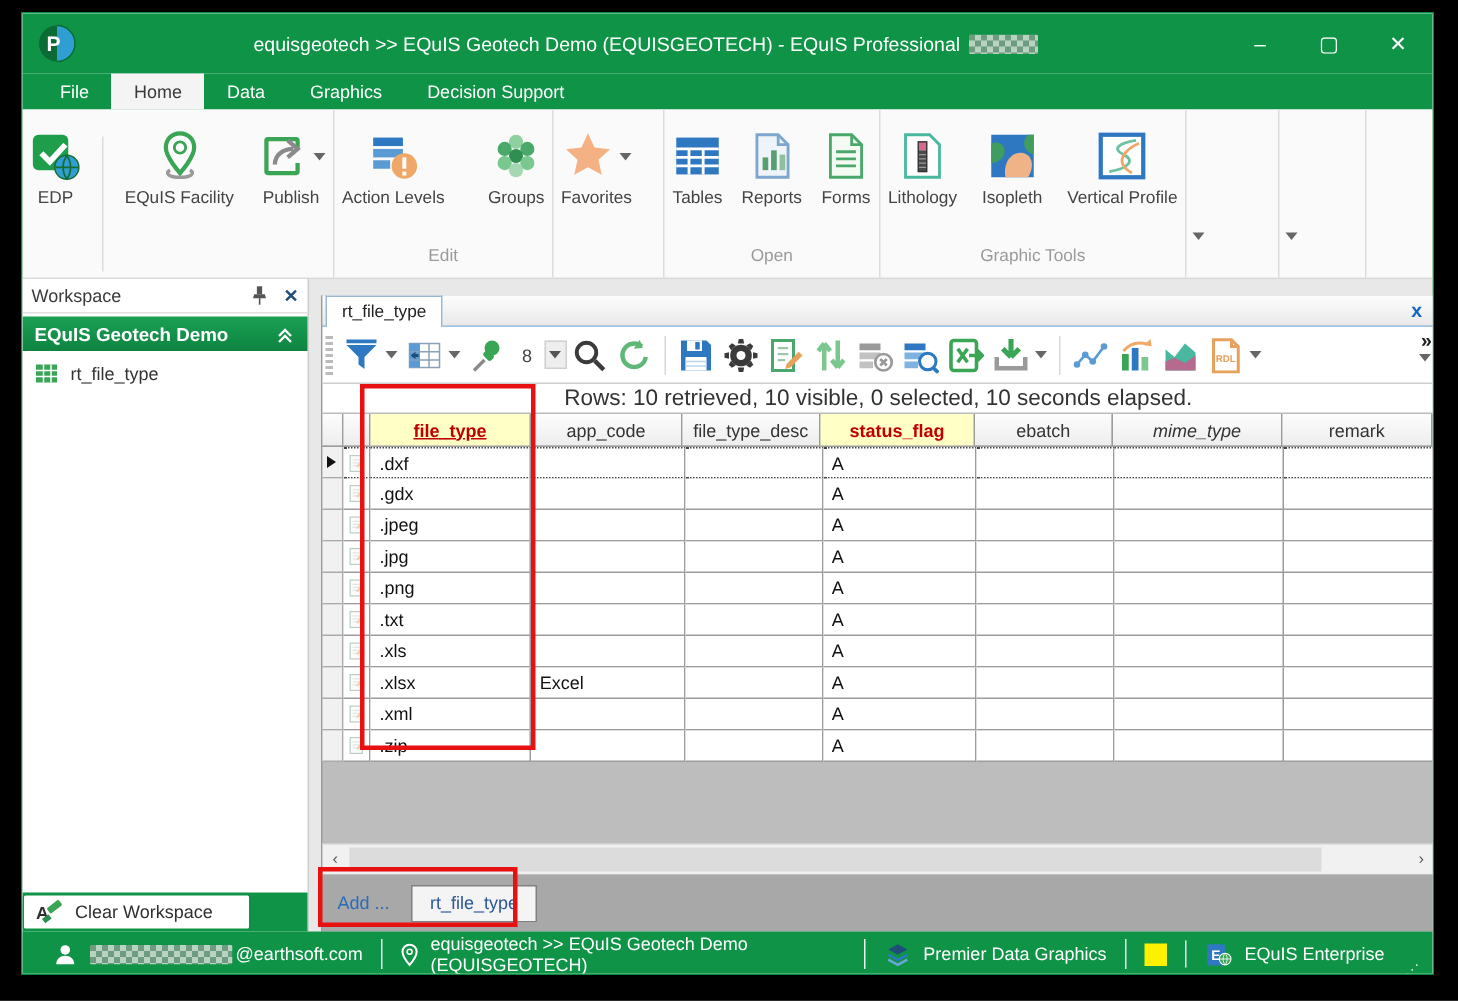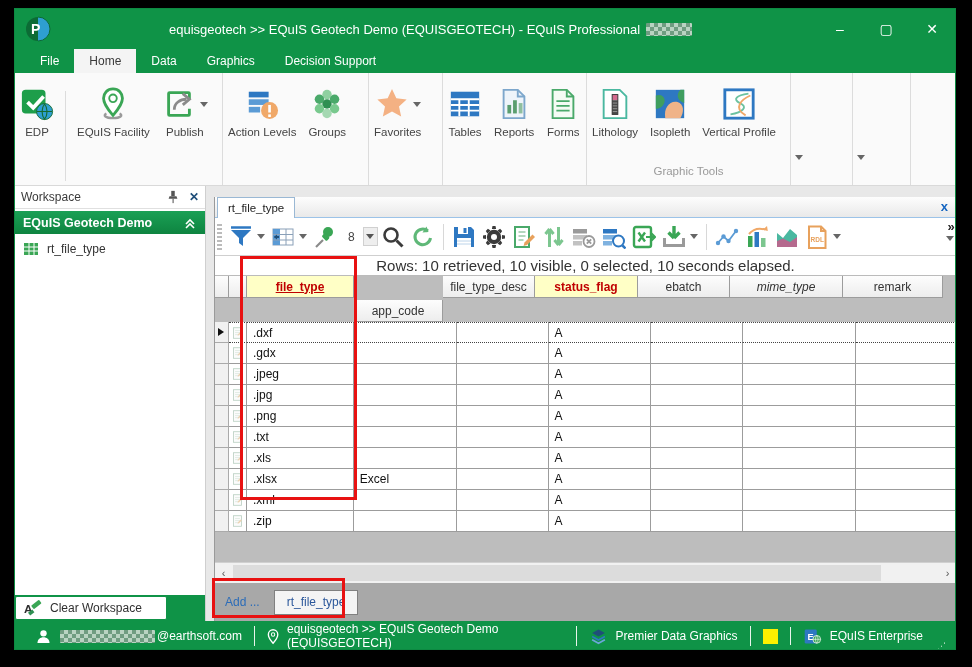--- a/index.html
+++ b/index.html
@@ -17,21 +17,21 @@
   .win-btn { width:46px; height:40px; color:#fff; display:flex; align-items:center; justify-content:center; font-size:14px; }
 
   
   .menubar { position:absolute; left:0; top:40px; width:100%; height:24px; background:#0f9347; display:flex; padding-left:10px; }
   .menu-tab { color:#fff; font-size:12px; padding:0 15px; display:flex; align-items:center; }
   .menu-tab.active { background:#f4f4f4; color:#3a3a3a; }
 
   
   .ribbon { position:absolute; left:0; top:64px; width:100%; height:113px; background:#fafafa; border-bottom:1px solid #d9d9d9; display:flex; }
   .rgroup { position:relative; height:100%; border-right:1px solid #dcdcdc; display:flex; flex-direction:column; }
-  .rgroup-items { flex:1; display:flex; justify-content:flex-start; align-items:flex-start; padding-top:12px; gap:2px; }
+  .rgroup-items { flex:1; display:flex; justify-content:space-between; align-items:flex-start; padding-top:12px; gap:2px; }
   .rgroup-label { height:24px; text-align:center; color:#9a9a9a; font-size:11.5px; line-height:20px; }
   .ritem { display:flex; flex-direction:column; align-items:center; padding:2px 5px; }
   .ritem-top { display:flex; align-items:center; }
   .ritem-label { font-size:11.5px; color:#444; margin-top:5px; white-space:nowrap; }
   .icn { display:inline-flex; }
   .icn svg { width:100%; height:100%; }
   .drop-arrow { width:0; height:0; border-left:4px solid transparent; border-right:4px solid transparent; border-top:5px solid #666; margin-left:4px; }
   .rsep { width:1px; background:#dcdcdc; margin:6px 4px 4px 4px; align-self:stretch; }
   .ribbon-extra { position:absolute; bottom:8px; }
   .collapse-chevron { position:absolute; right:12px; bottom:8px; color:#8a8a8a; }
@@ -214,20 +214,21 @@
                     <circle cx="18" cy="18" r="5" fill="#2f8f52"></circle>
                     <circle cx="10" cy="23" r="5" fill="#79c98e"></circle>
                     <circle cx="26" cy="23" r="5" fill="#79c98e"></circle>
                     <circle cx="18" cy="28" r="5" fill="#a5d8b2"></circle>
                   </svg>
                 </span>
               </div>
               <div class="ritem-label">Groups</div>
             </div>
           </div>
+          <div class="rgroup-label">Edit</div>
         </div>
         <div class="rgroup" style="width: 74px;">
           <div class="rgroup-items">
             <div class="ritem">
               <div class="ritem-top">
                 <span class="icn" style="width: 34px; height: 34px;">
                   <svg viewBox="0 0 36 36">
                     <path d="M18 2l4.6 10 10.9 1.2-8.1 7.4 2.3 10.7L18 25.9 8.3 31.3l2.3-10.7-8.1-7.4L13.4 12z" fill="#f4b183"></path>
                   </svg>
                 </span>
@@ -271,20 +272,21 @@
                   <svg viewBox="0 0 36 36">
                     <path d="M7 3h15l7 7v23H7z" fill="#f4fbf4" stroke="#4aa96a" stroke-width="2"></path>
                     <path d="M22 3v7h7" fill="none" stroke="#4aa96a" stroke-width="2"></path>
                     <path d="M11 15h14M11 20h14M11 25h14" stroke="#4aa96a" stroke-width="2"></path>
                   </svg>
                 </span>
               </div>
               <div class="ritem-label">Forms</div>
             </div>
           </div>
+          <div class="rgroup-label">Open</div>
         </div>
         <div class="rgroup" style="width: 204px;">
           <div class="rgroup-items">
             <div class="ritem">
               <div class="ritem-top">
                 <span class="icn" style="width: 34px; height: 34px;">
                   <svg viewBox="0 0 36 36">
                     <path d="M6 3h17l7 7v23H6z" fill="#fff" stroke="#4ab8a0" stroke-width="2"></path>
                     <rect x="15" y="8" width="6" height="6" fill="#d46a8e"></rect>
                     <rect x="15" y="14" width="6" height="15" fill="#4a4a4a"></rect>
@@ -578,21 +580,21 @@
 
         <div class="statusrow">Rows: 10 retrieved, 10 visible, 0 selected, 10 seconds elapsed.</div>
 
         <div class="grid" id="grid">
             <div class="grid-row">
               <div class="gcell hcell" style="width: 14px;"></div>
               <div class="gcell hcell" style="width: 18px;"></div>
               <div class="gcell hcell red-underline yellow" style="width: 107px;">
                 <span>file_type</span>
               </div>
-              <div class="gcell hcell " style="width: 89px; margin-top: 24px;">
+              <div class="gcell hcell " style="width: 101px;">
                 <span>app_code</span>
               </div>
               <div class="gcell hcell " style="width: 92px;">
                 <span>file_type_desc</span>
               </div>
               <div class="gcell hcell red yellow" style="width: 103px;">
                 <span>status_flag</span>
               </div>
               <div class="gcell hcell " style="width: 92px;">
                 <span>ebatch</span>

